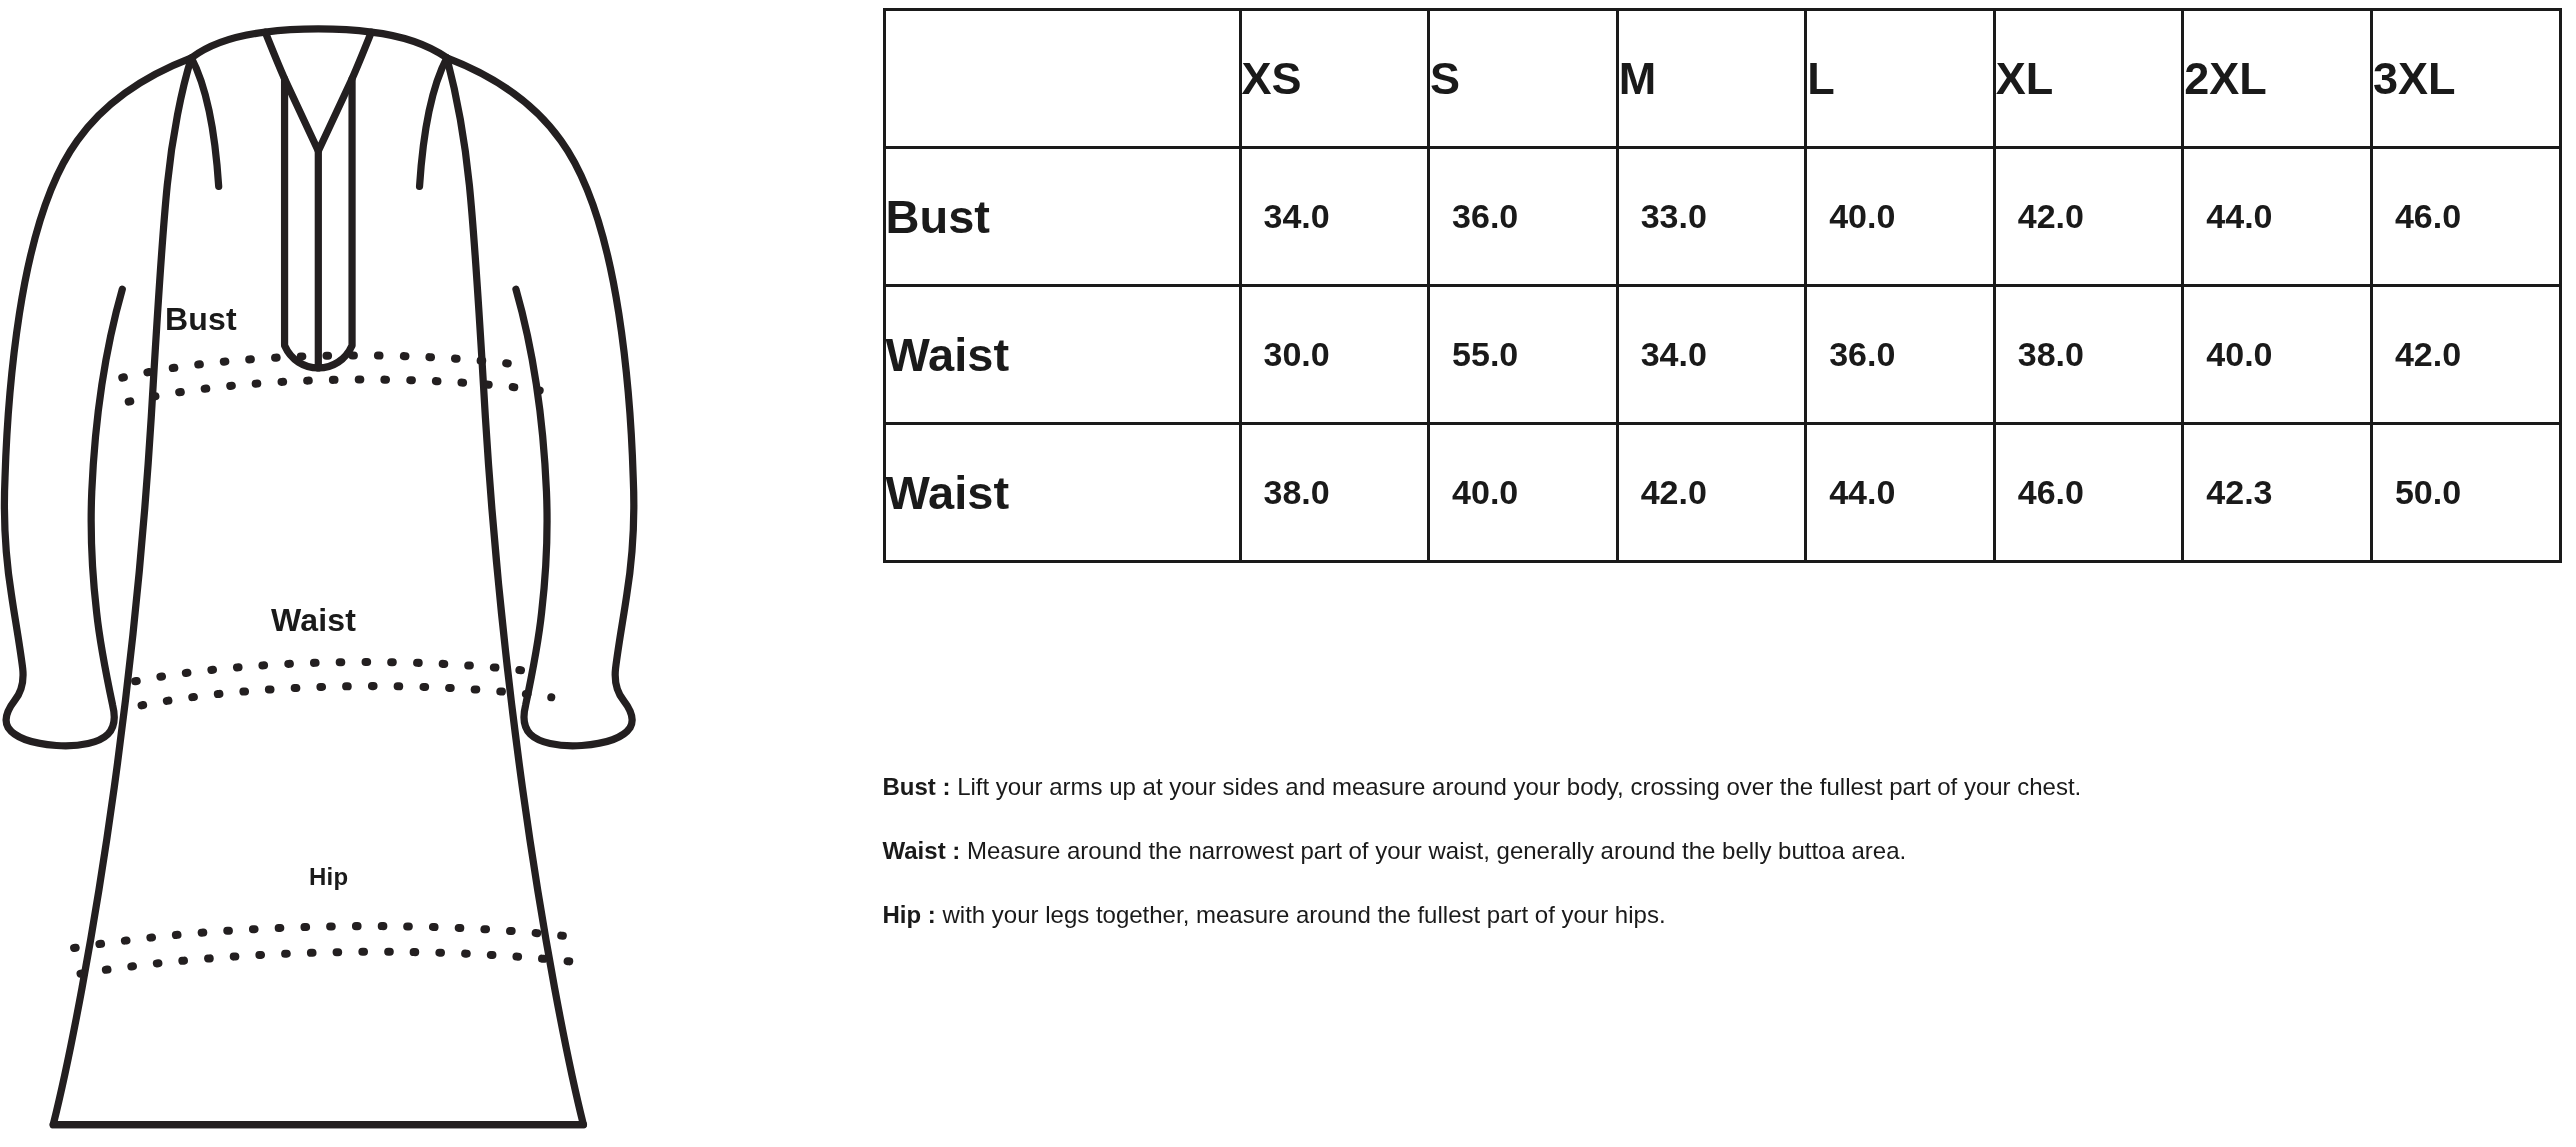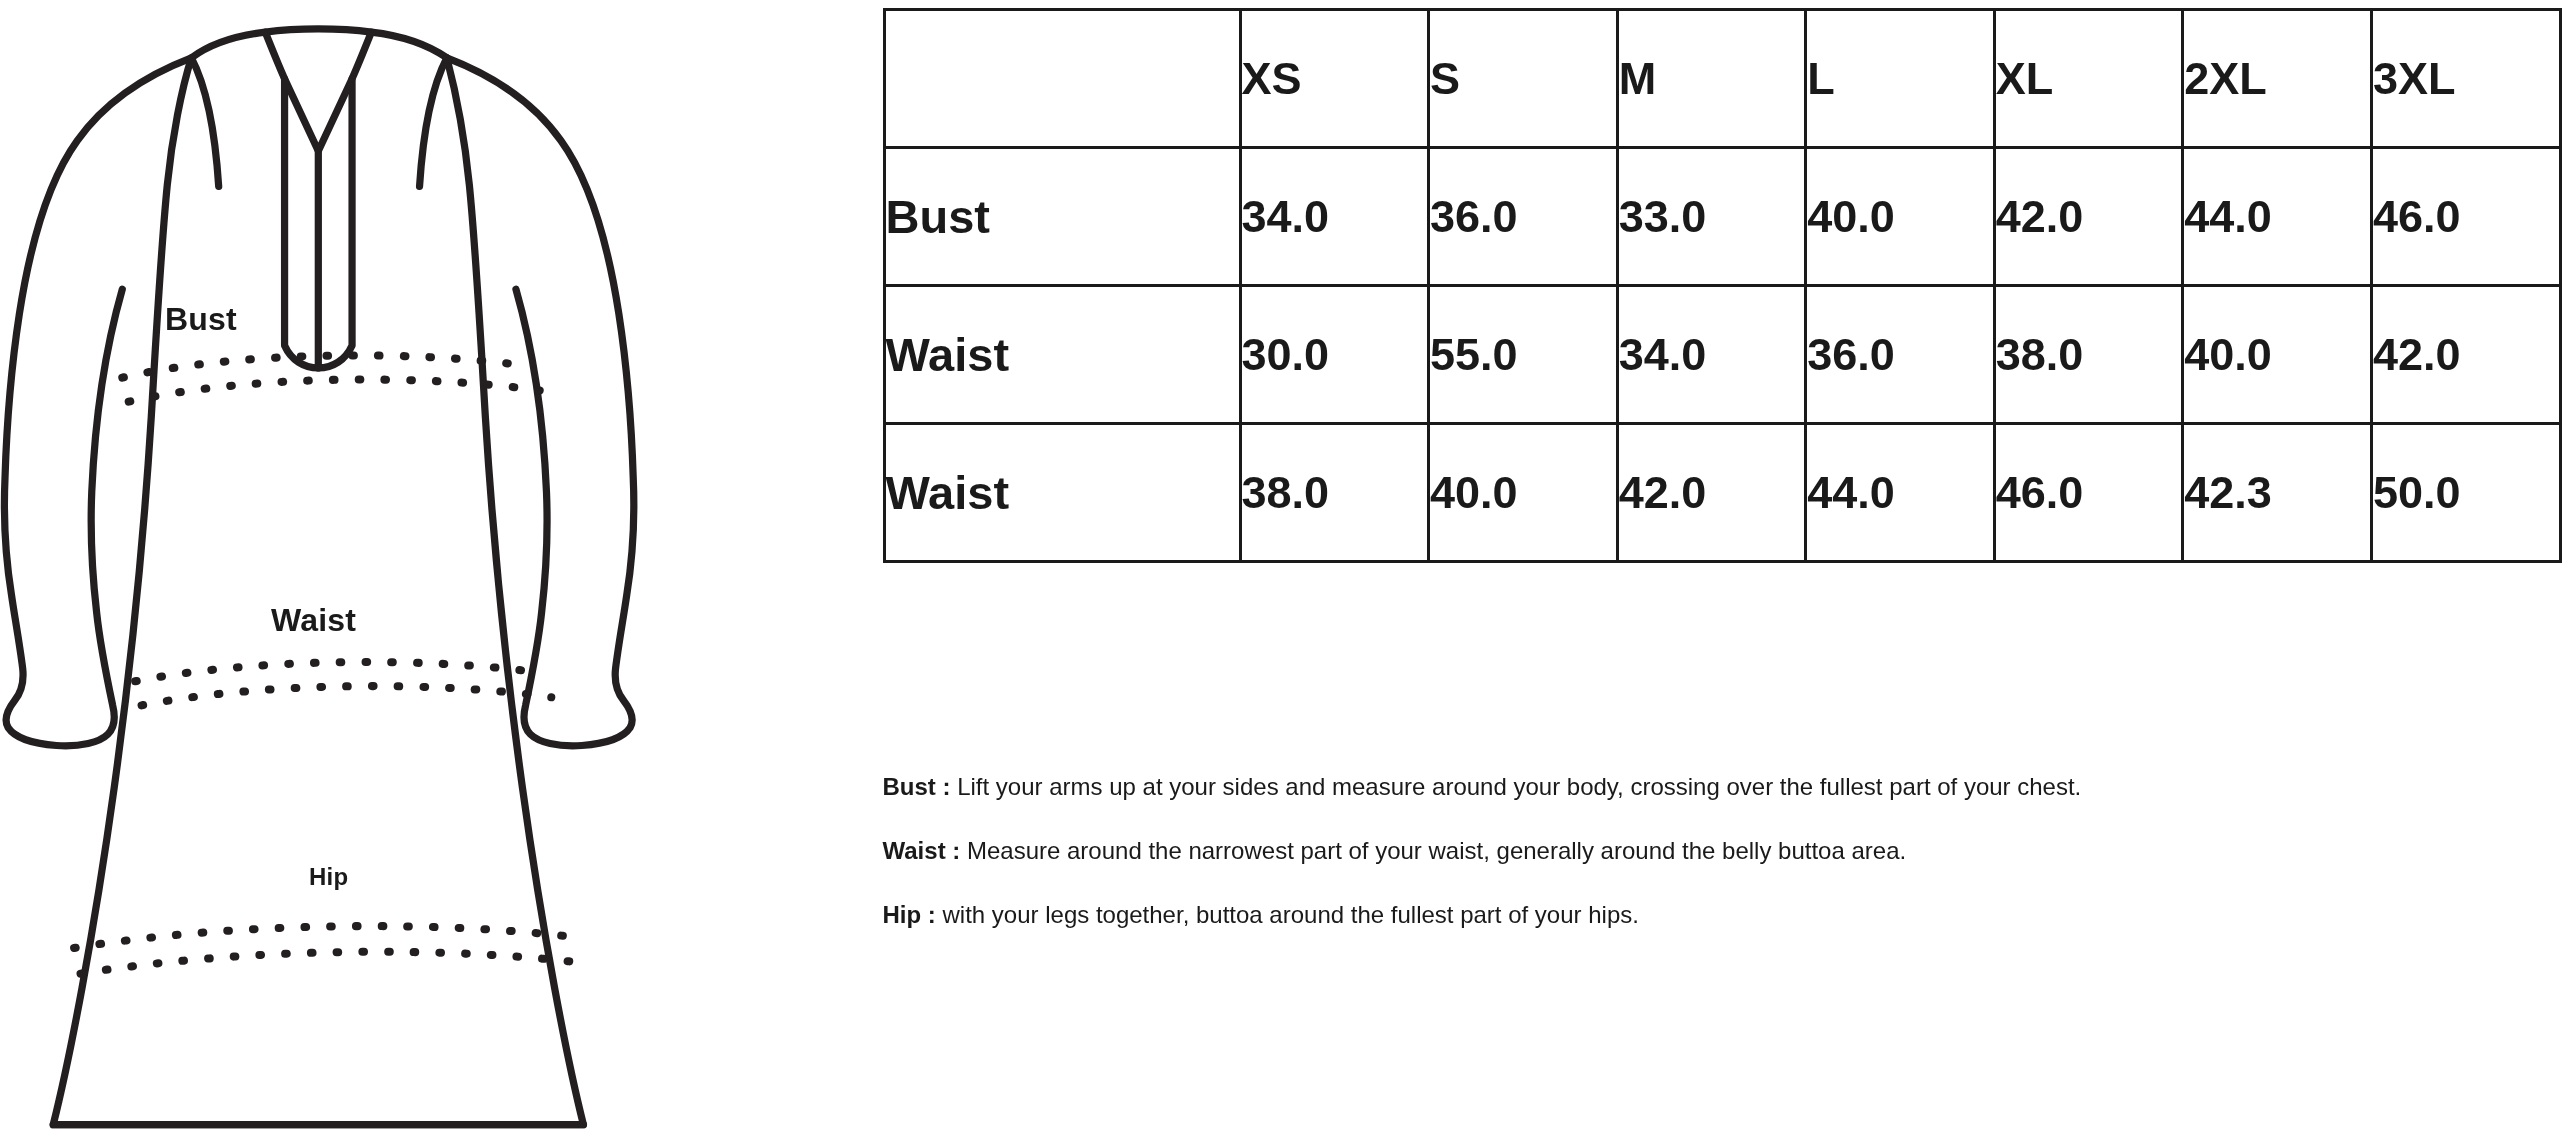--- a/index.html
+++ b/index.html
@@ -73,21 +73,22 @@
     width: 353px;
     border-left: 3.2px solid #1a1a1a;
   }
   .size-table th.size-head {
     font-size: 45px;
   }
   .size-table td.row-head {
     font-size: 47px;
   }
   .size-table td.value-cell {
-    font-size: 45px;
+    font-size: 34px;
+    padding-left: 22px;
   }
 
   .notes {
     position: absolute;
     left: 14.5px;
     top: 747px;
     width: 1663px;
   }
   .note {
     font-size: 24px;
@@ -211,19 +212,19 @@
     </table>
 
     <div class="notes">
       <p class="note">
         <b>Bust :</b><span> Lift your arms up at your sides and measure around your body, crossing over the fullest part of your chest.</span>
       </p>
       <p class="note">
         <b>Waist :</b><span> Measure around the narrowest part of your waist, generally around the belly buttoa area.</span>
       </p>
       <p class="note">
-        <b>Hip :</b><span> with your legs together, buttoa around the fullest part of your hips.</span>
+        <b>Hip :</b><span> with your legs together, measure around the fullest part of your hips.</span>
       </p>
     </div>
 
   </div>
 </div>
 
 
 </body></html>

